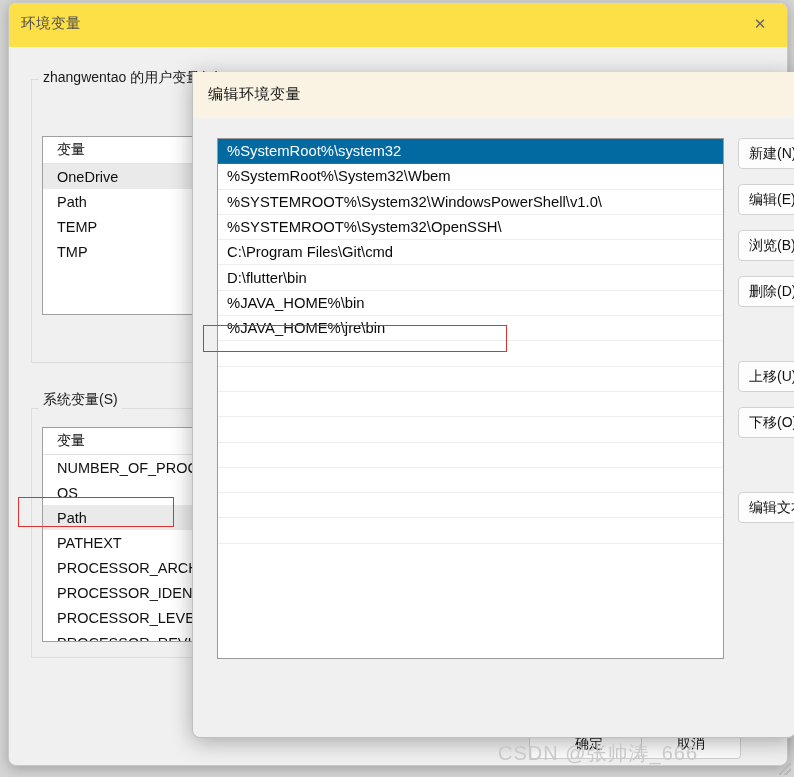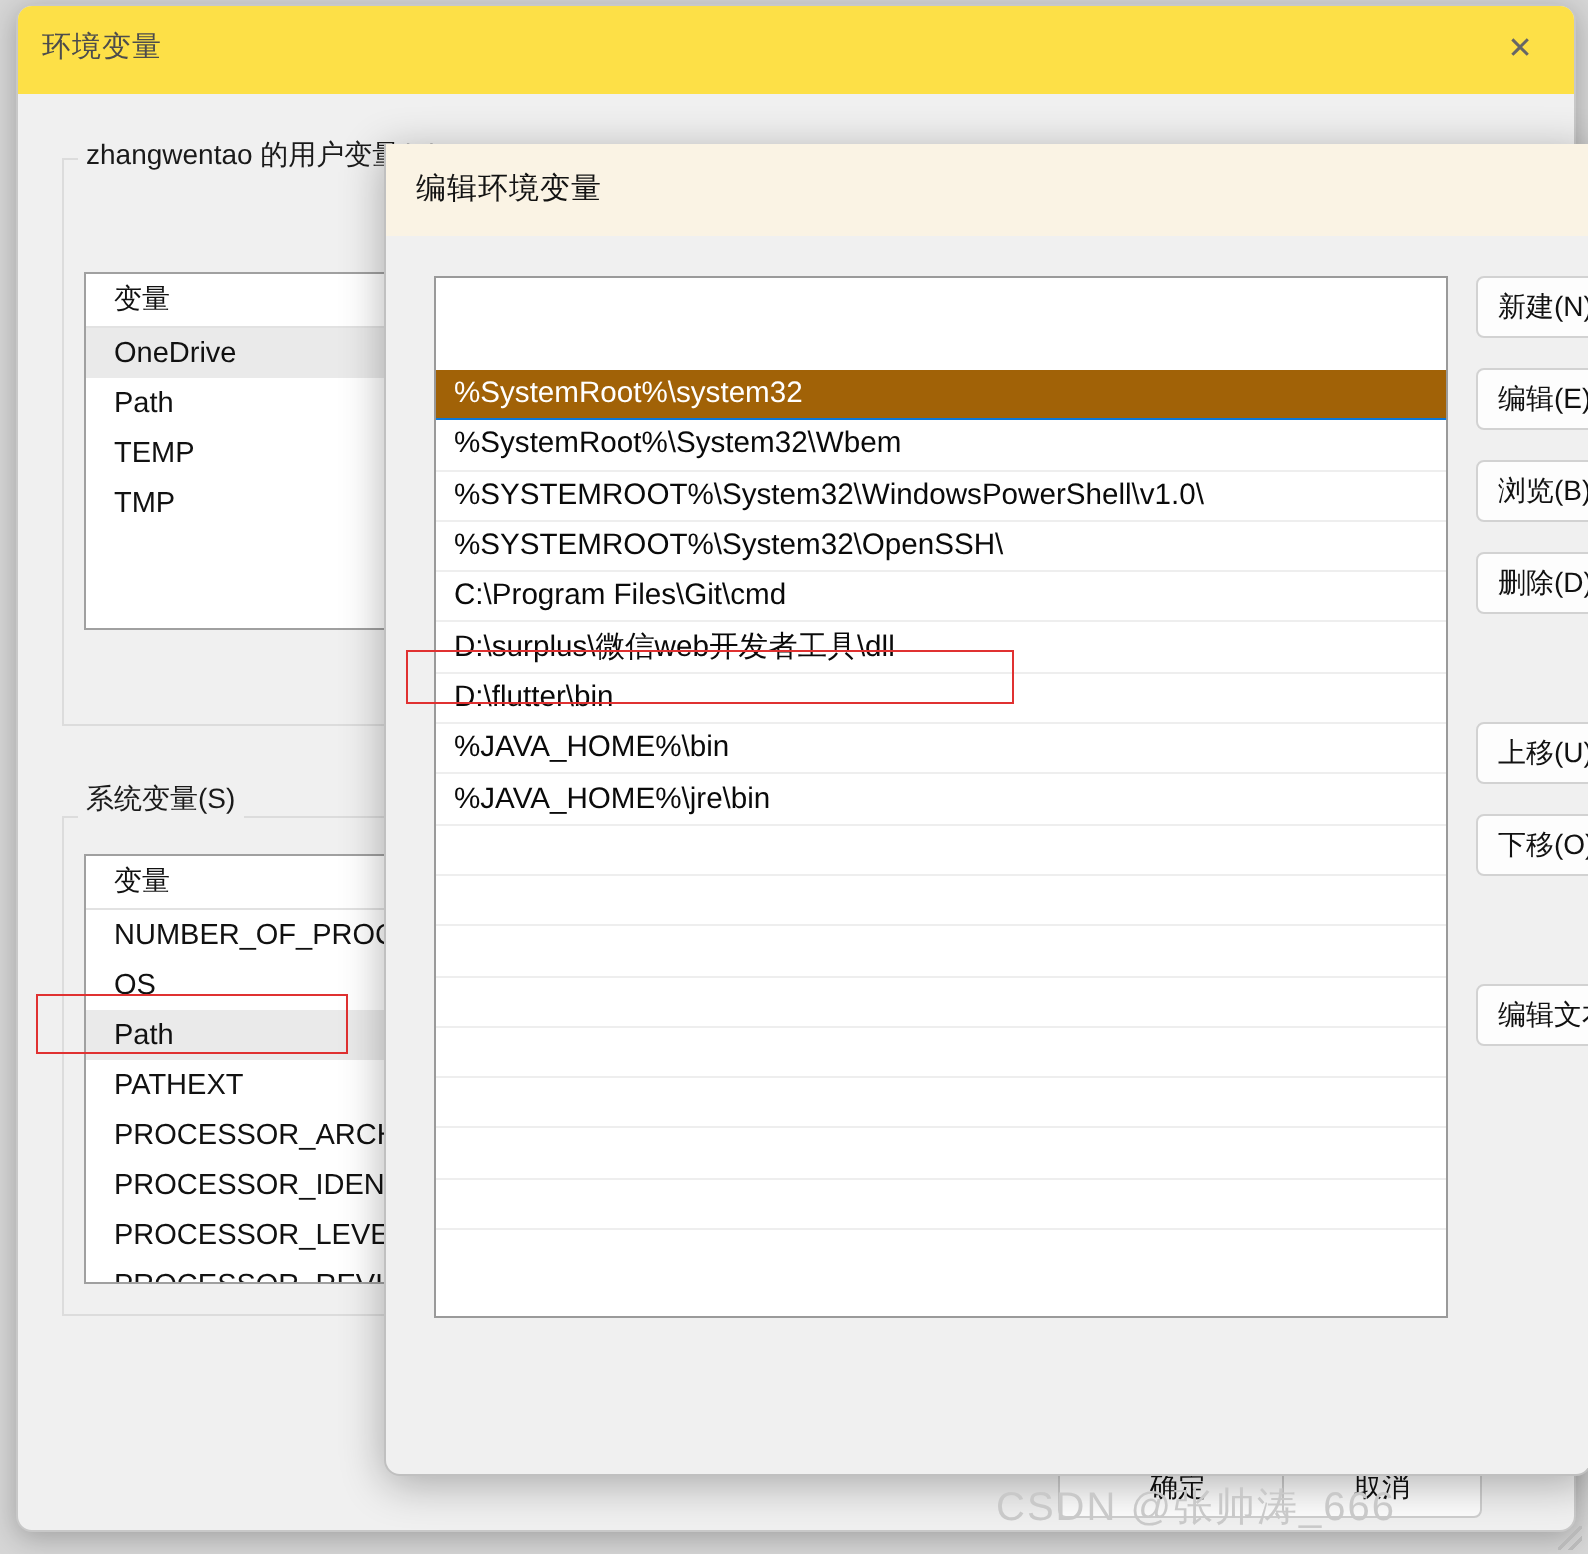--- a/index.html
+++ b/index.html
@@ -144,21 +144,21 @@
     height:25.3px;
     box-sizing:border-box;
     border-bottom:1px solid #eeeeee;
     display:flex;align-items:center;
     padding-left:9px;
     font-size:14.8px;color:#0a0a0a;
     white-space:nowrap;
     font-family:"Liberation Sans","DejaVu Sans",sans-serif;
   }
   .path-row.selected{
-    background:#a16207;color:#ffffff;border-bottom-color:#0c77d8;margin-top:46px;
+    background:#0369a1;color:#ffffff;border-bottom-color:#0c77d8;
   }
   .path-row.empty{color:transparent;}
 
   
   .side-btn{
     position:absolute;
     left:545px;
     width:72px;height:31px;
     box-sizing:border-box;
     background:#fdfdfd;
@@ -250,21 +250,20 @@
   <div id="edit-titlebar">
     <div id="edit-title">编辑环境变量</div>
   </div>
 
   <div id="path-list">
     <div class="path-row selected">%SystemRoot%\system32</div>
     <div class="path-row">%SystemRoot%\System32\Wbem</div>
     <div class="path-row">%SYSTEMROOT%\System32\WindowsPowerShell\v1.0\</div>
     <div class="path-row">%SYSTEMROOT%\System32\OpenSSH\</div>
     <div class="path-row">C:\Program Files\Git\cmd</div>
-    <div class="path-row">D:\surplus\微信web开发者工具\dll</div>
     <div class="path-row">D:\flutter\bin</div>
     <div class="path-row">%JAVA_HOME%\bin</div>
     <div class="path-row">%JAVA_HOME%\jre\bin</div>
     <div class="path-row empty"></div>
     <div class="path-row empty"></div>
     <div class="path-row empty"></div>
     <div class="path-row empty"></div>
     <div class="path-row empty"></div>
     <div class="path-row empty"></div>
     <div class="path-row empty"></div>

